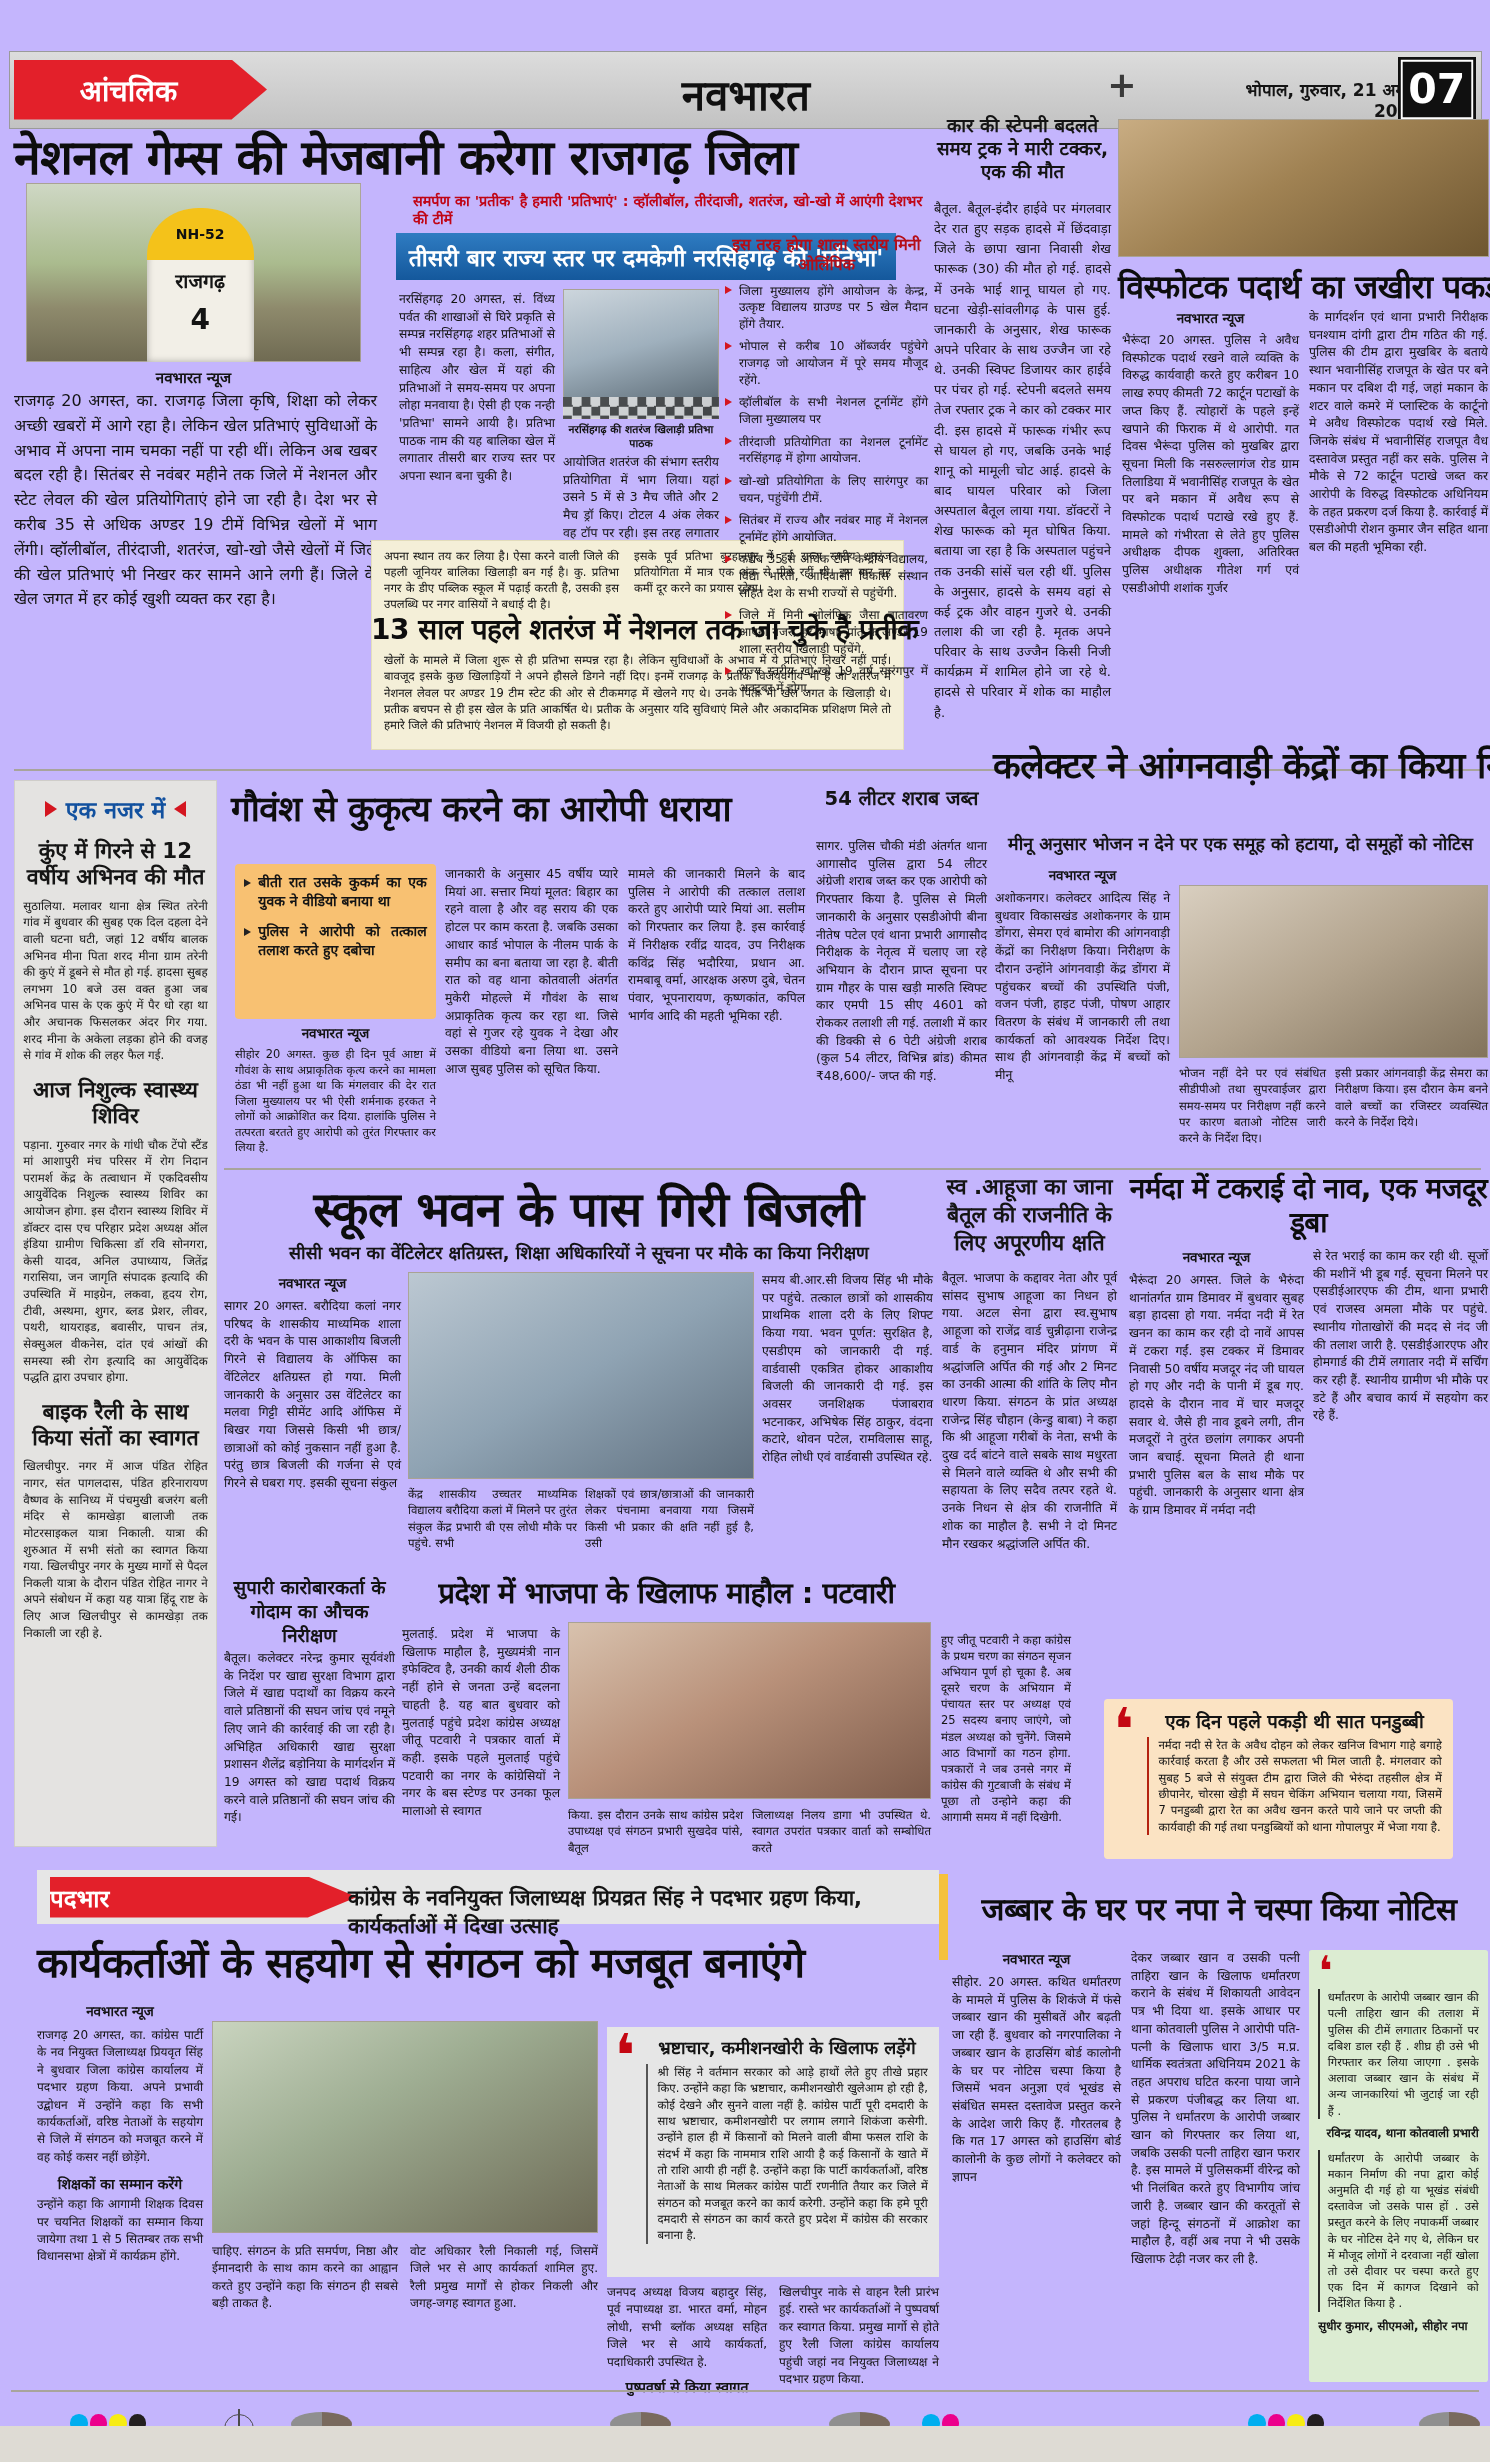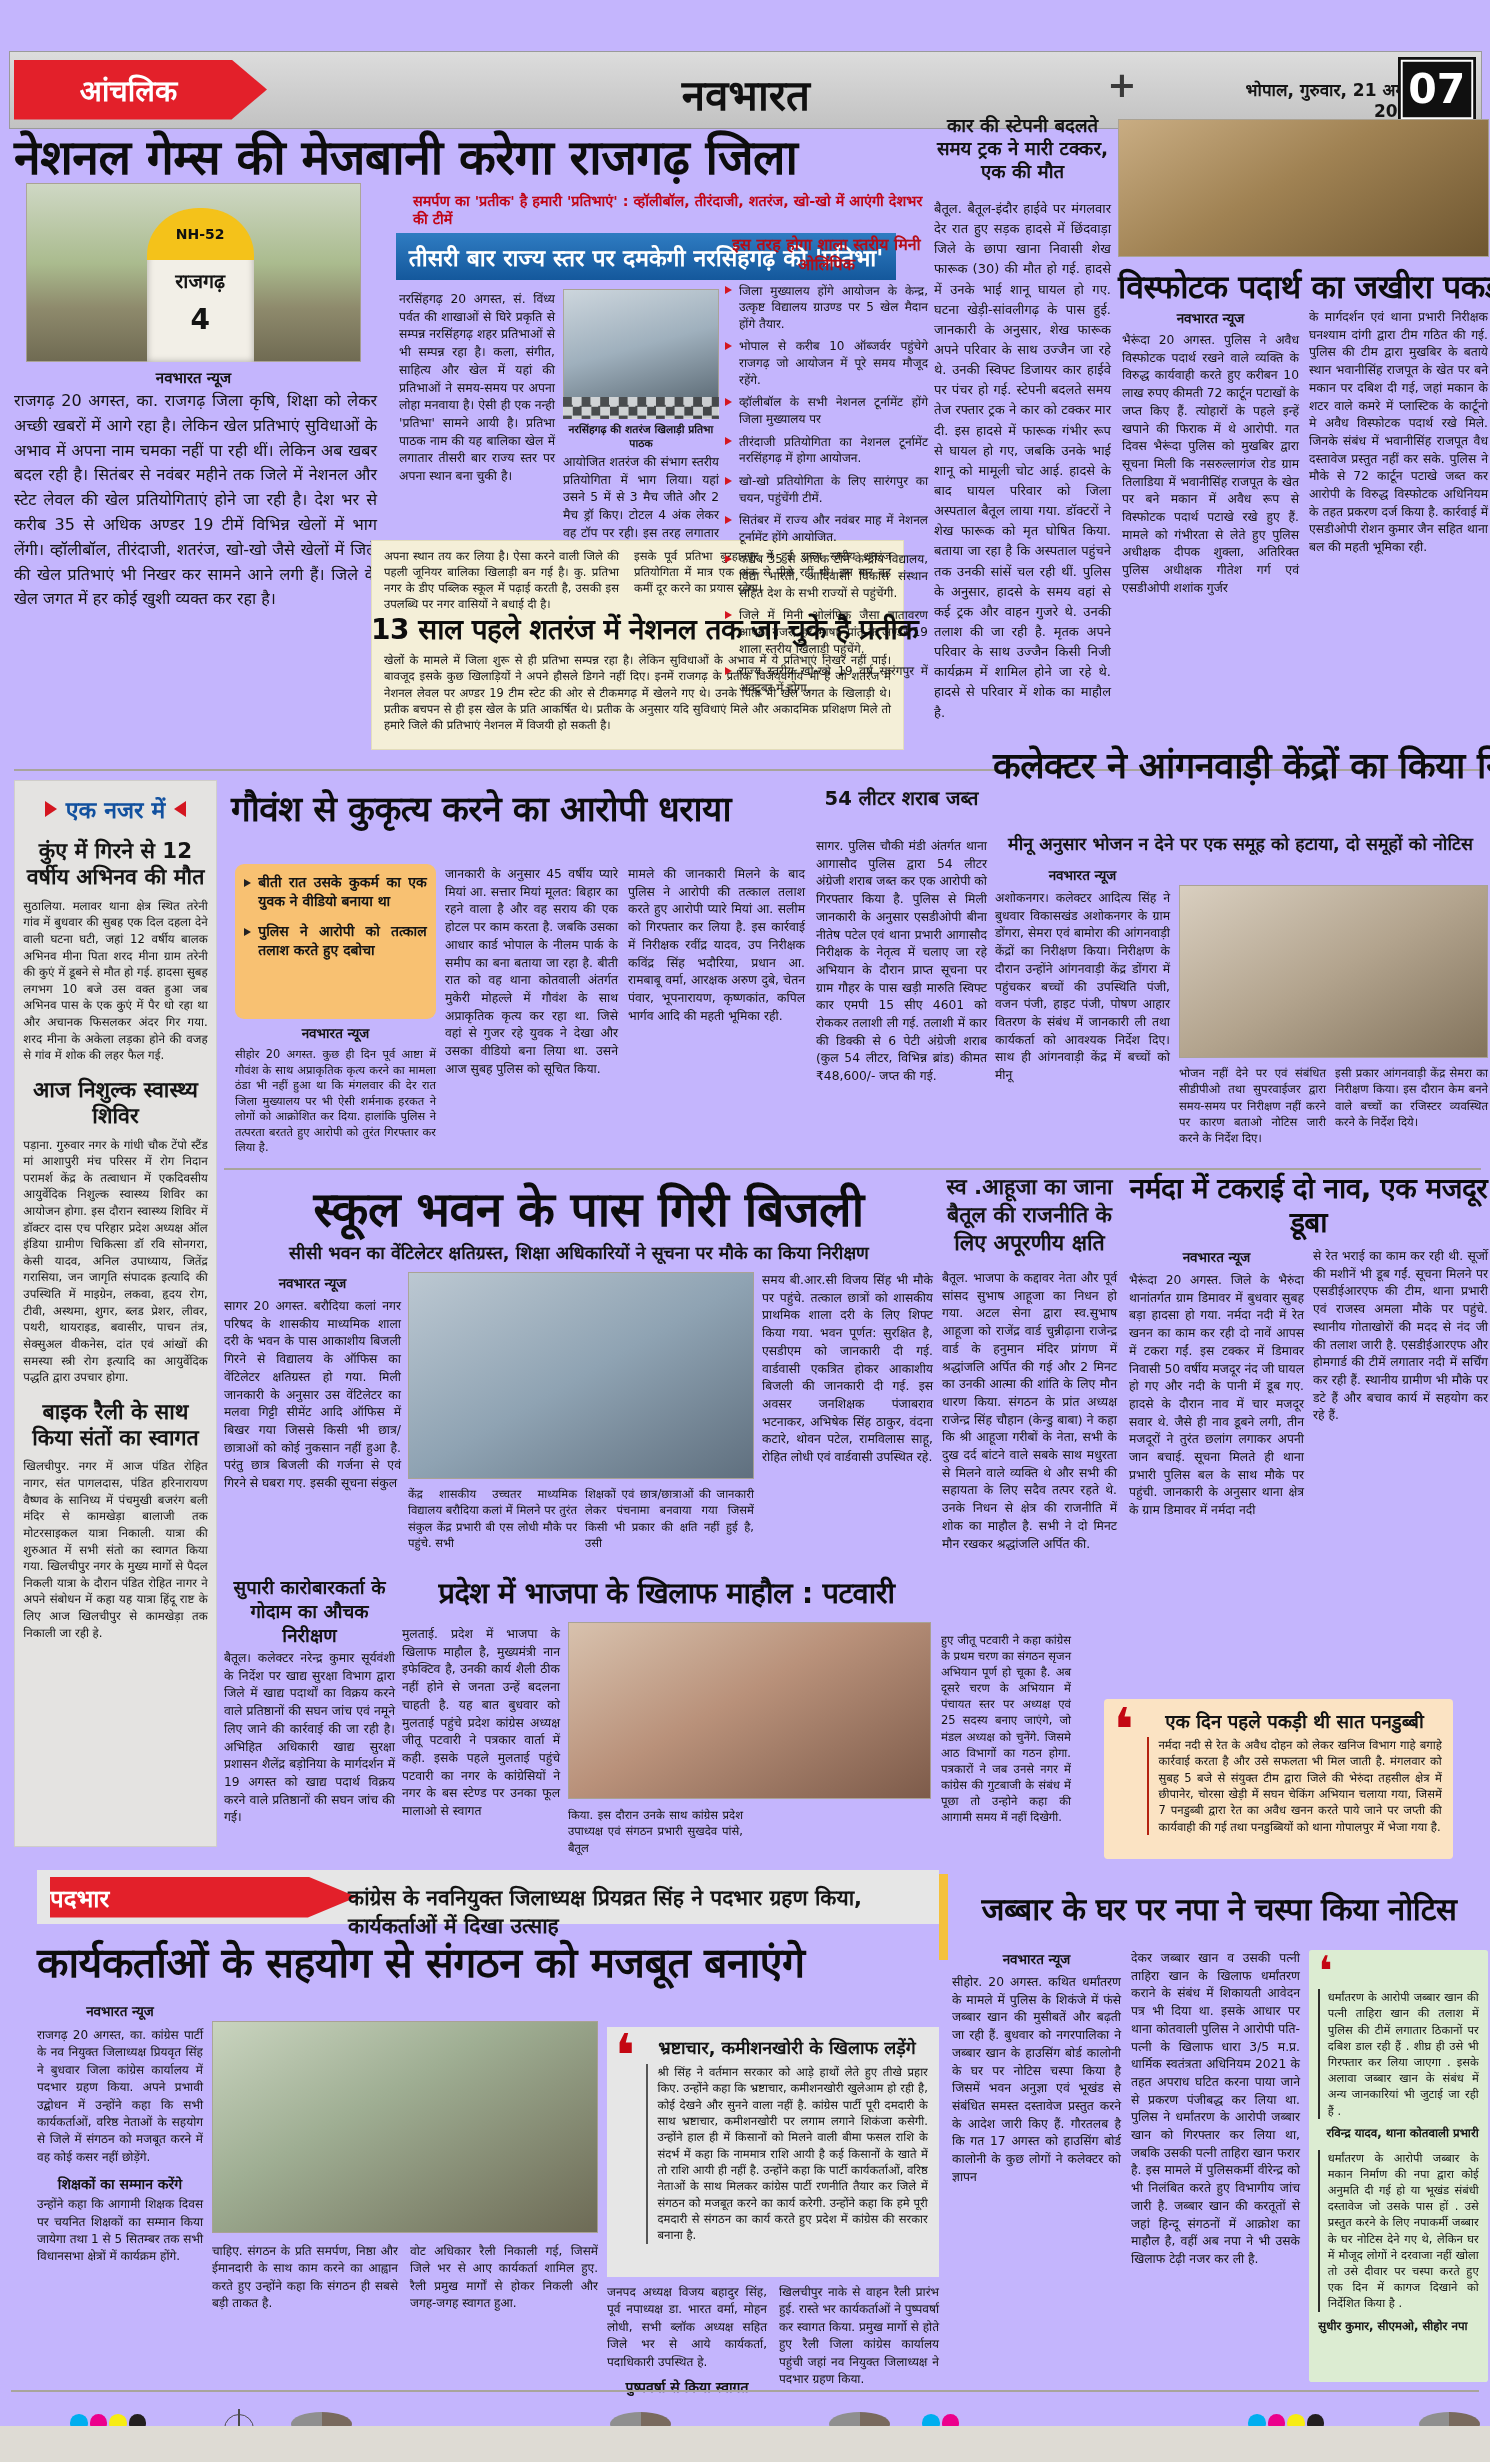--- a/index.html
+++ b/index.html
@@ -38,21 +38,21 @@
   .stone{position:absolute;left:36%;top:14%;width:32%;height:86%;background:#f2efe7;border-radius:48% 48% 0 0/34% 34% 0 0;box-shadow:inset 0 0 7.5px rgba(0,0,0,.3)}
   .stonecap{position:absolute;left:0;top:0;width:100%;height:34%;background:#f4c21a;border-radius:48% 48% 0 0/90% 90% 0 0;
             display:flex;align-items:center;justify-content:center;font-weight:bold;font-size:14px;color:#111}
   .stoneplace{position:absolute;left:0;top:38%;width:100%;text-align:center;font-weight:900;font-size:19.6px}
   .stonekm{position:absolute;left:0;top:62%;width:100%;text-align:center;font-weight:900;font-size:28px}
   .chessline{position:absolute;bottom:0;left:0;right:0;height:22.4px;background:repeating-conic-gradient(#e6e6e6 0 25%,#3f3f3f 0 50%) 0 0/18.6px 18.6px;opacity:.8}
   .capt{font-size:10.7px;line-height:1.3;font-weight:bold;text-align:center}
   
   .bluebanner{background:linear-gradient(#2f7cc2,#14589c);color:#fff;font-weight:bold;display:flex;align-items:center;justify-content:center}
   .cream{background:#f4efd8;box-shadow:inset 0 0 0 0.9px #e2dcba}
-  .orangebox{background:#f8c172;border-radius:9px}
+  .orangebox{background:#f8c172;border-radius:4px}
   .peachbox{background:#fbe3c3;border-radius:3.7px}
   .greenbox{background:#dcecd2;border-radius:2.8px}
   .graybox{background:#e6e6e6}
   .sidebar{background:#e4e3e1;box-shadow:inset 0 0 0 0.9px #cfcdc9;padding:11.2px 9.3px;box-sizing:border-box}
   .glancetag{display:flex;align-items:center;justify-content:center;gap:9.3px;color:#12519f;font-size:23px;font-weight:900;margin:1.9px 0 13px}
   .tri-r{width:0;height:0;border-left:12px solid #d41620;border-top:8.4px solid transparent;border-bottom:8.4px solid transparent}
   .tri-l{width:0;height:0;border-right:12px solid #d41620;border-top:8.4px solid transparent;border-bottom:8.4px solid transparent}
   .sbh{font-size:21.4px;font-weight:900;text-align:center;line-height:1.22;margin:13px 0 7.5px}
   .sbb{font-size:11.7px;line-height:1.42;text-align:justify}
   ul.blts{list-style:none;margin:0;padding:0}
@@ -191,20 +191,21 @@
   <div class="abs jt t12" style="left:585px;top:1486px;width:169px;height:80px">शिक्षकों एवं छात्र/छात्राओं की जानकारी लेकर पंचनामा बनवाया गया जिसमें किसी भी प्रकार की क्षति नहीं हुई है, उसी</div>
   <div class="abs jt t13" style="left:762px;top:1272px;width:171px;height:294px">समय बी.आर.सी विजय सिंह भी मौके पर पहुंचे. तत्काल छात्रों को शासकीय प्राथमिक शाला दरी के लिए शिफ्ट किया गया. भवन पूर्णत: सुरक्षित है, एसडीएम को जानकारी दी गई. वार्डवासी एकत्रित होकर आकाशीय बिजली की जानकारी दी गई. इस अवसर जनशिक्षक पंजाबराव भटनाकर, अभिषेक सिंह ठाकुर, वंदना कटारे, थोवन पटेल, रामविलास साहू, रोहित लोधी एवं वार्डवासी उपस्थित रहे.</div>
 
   <div class="abs b ct" style="left:224px;top:1576px;width:171px;font-size:18.6px;line-height:1.3">सुपारी कारोबारकर्ता के गोदाम का औचक निरीक्षण</div>
   <div class="abs jt t13" style="left:224px;top:1650px;width:171px;height:238px">बैतूल। कलेक्टर नरेन्द्र कुमार सूर्यवंशी के निर्देश पर खाद्य सुरक्षा विभाग द्वारा जिले में खाद्य पदार्थों का विक्रय करने वाले प्रतिष्ठानों की सघन जांच एवं नमूने लिए जाने की कार्रवाई की जा रही है। अभिहित अधिकारी खाद्य सुरक्षा प्रशासन शैलेंद्र बड़ोनिया के मार्गदर्शन में 19 अगस्त को खाद्य पदार्थ विक्रय करने वाले प्रतिष्ठानों की सघन जांच की गई।</div>
 
   <div class="abs hl ct nowrap" style="left:402px;top:1572px;width:529px;font-size:29px">प्रदेश में भाजपा के खिलाफ माहौल : पटवारी</div>
   <div class="abs jt t13" style="left:402px;top:1626px;width:158px;height:264px">मुलताई. प्रदेश में भाजपा के खिलाफ माहौल है, मुख्यमंत्री नान इफेक्टिव है, उनकी कार्य शैली ठीक नहीं होने से जनता उन्हें बदलना चाहती है. यह बात बुधवार को मुलताई पहुंचे प्रदेश कांग्रेस अध्यक्ष जीतू पटवारी ने पत्रकार वार्ता में कही. इसके पहले मुलताई पहुंचे पटवारी का नगर के कांग्रेसियों ने नगर के बस स्टेण्ड पर उनका फूल मालाओ से स्वागत</div>
   <div class="abs ph ph-rally" style="left:568px;top:1622px;width:363px;height:177px"></div>
   <div class="abs jt t12" style="left:568px;top:1807px;width:175px;height:84px">किया. इस दौरान उनके साथ कांग्रेस प्रदेश उपाध्यक्ष एवं संगठन प्रभारी सुखदेव पांसे, बैतूल</div>
+  <div class="abs jt t12" style="left:752px;top:1807px;width:179px;height:84px">जिलाध्यक्ष निलय डागा भी उपस्थित थे. स्वागत उपरांत पत्रकार वार्ता को सम्बोधित करते</div>
   <div class="abs jt" style="left:941px;top:1632px;width:130px;height:224px;font-size:11.5px;line-height:1.4">हुए जीतू पटवारी ने कहा कांग्रेस के प्रथम चरण का संगठन सृजन अभियान पूर्ण हो चूका है. अब दूसरे चरण के अभियान में पंचायत स्तर पर अध्यक्ष एवं 25 सदस्य बनाए जाएंगे, जो मंडल अध्यक्ष को चुनेंगे. जिसमे आठ विभागों का गठन होगा. पत्रकारों ने जब उनसे नगर में कांग्रेस की गुटबाजी के संबंध में पूछा तो उन्होने कहा की आगामी समय में नहीं दिखेगी.</div>
 
   <div class="abs b ct" style="left:942px;top:1173px;width:175px;font-size:21.4px;line-height:1.3">स्व .आहूजा का जाना बैतूल की राजनीति के लिए अपूरणीय क्षति</div>
   <div class="abs jt t13" style="left:942px;top:1270px;width:175px;height:354px">बैतूल. भाजपा के कद्दावर नेता और पूर्व सांसद सुभाष आहूजा का निधन हो गया. अटल सेना द्वारा स्व.सुभाष आहूजा को राजेंद्र वार्ड चुन्नीढ़ाना राजेन्द्र वार्ड के हनुमान मंदिर प्रांगण में श्रद्धांजलि अर्पित की गई और 2 मिनट का उनकी आत्मा की शांति के लिए मौन धारण किया. संगठन के प्रांत अध्यक्ष राजेन्द्र सिंह चौहान (केन्डु बाबा) ने कहा कि श्री आहूजा गरीबों के नेता, सभी के दुख दर्द बांटने वाले सबके साथ मधुरता से मिलने वाले व्यक्ति थे और सभी की सहायता के लिए सदैव तत्पर रहते थे. उनके निधन से क्षेत्र की राजनीति में शोक का माहौल है. सभी ने दो मिनट मौन रखकर श्रद्धांजलि अर्पित की.</div>
 
   <div class="abs hl ct" style="left:1129px;top:1172px;width:359px;font-size:28px;line-height:1.2">नर्मदा में टकराई दो नाव, एक मजदूर डूबा</div>
   <div class="abs byline" style="left:1129px;top:1248px;width:175px">नवभारत न्यूज</div>
   <div class="abs jt t13" style="left:1129px;top:1272px;width:175px;height:417px">भैरूंदा 20 अगस्त. जिले के भैरुंदा थानांतर्गत ग्राम डिमावर में बुधवार सुबह बड़ा हादसा हो गया. नर्मदा नदी में रेत खनन का काम कर रही दो नावें आपस में टकरा गईं. इस टक्कर में डिमावर निवासी 50 वर्षीय मजदूर नंद जी घायल हो गए और नदी के पानी में डूब गए. हादसे के दौरान नाव में चार मजदूर सवार थे. जैसे ही नाव डूबने लगी, तीन मजदूरों ने तुरंत छलांग लगाकर अपनी जान बचाई. सूचना मिलते ही थाना प्रभारी पुलिस बल के साथ मौके पर पहुंची. जानकारी के अनुसार थाना क्षेत्र के ग्राम डिमावर में नर्मदा नदी</div>
   <div class="abs jt t13" style="left:1313px;top:1248px;width:175px;height:441px">से रेत भराई का काम कर रही थी. सूर्जो की मशीनें भी डूब गईं. सूचना मिलने पर एसडीईआरएफ की टीम, थाना प्रभारी एवं राजस्व अमला मौके पर पहुंचे. स्थानीय गोताखोरों की मदद से नंद जी की तलाश जारी है. एसडीईआरएफ और होमगार्ड की टीमें लगातार नदी में सर्चिंग कर रही हैं. स्थानीय ग्रामीण भी मौके पर डटे हैं और बचाव कार्य में सहयोग कर रहे हैं.</div>
 

